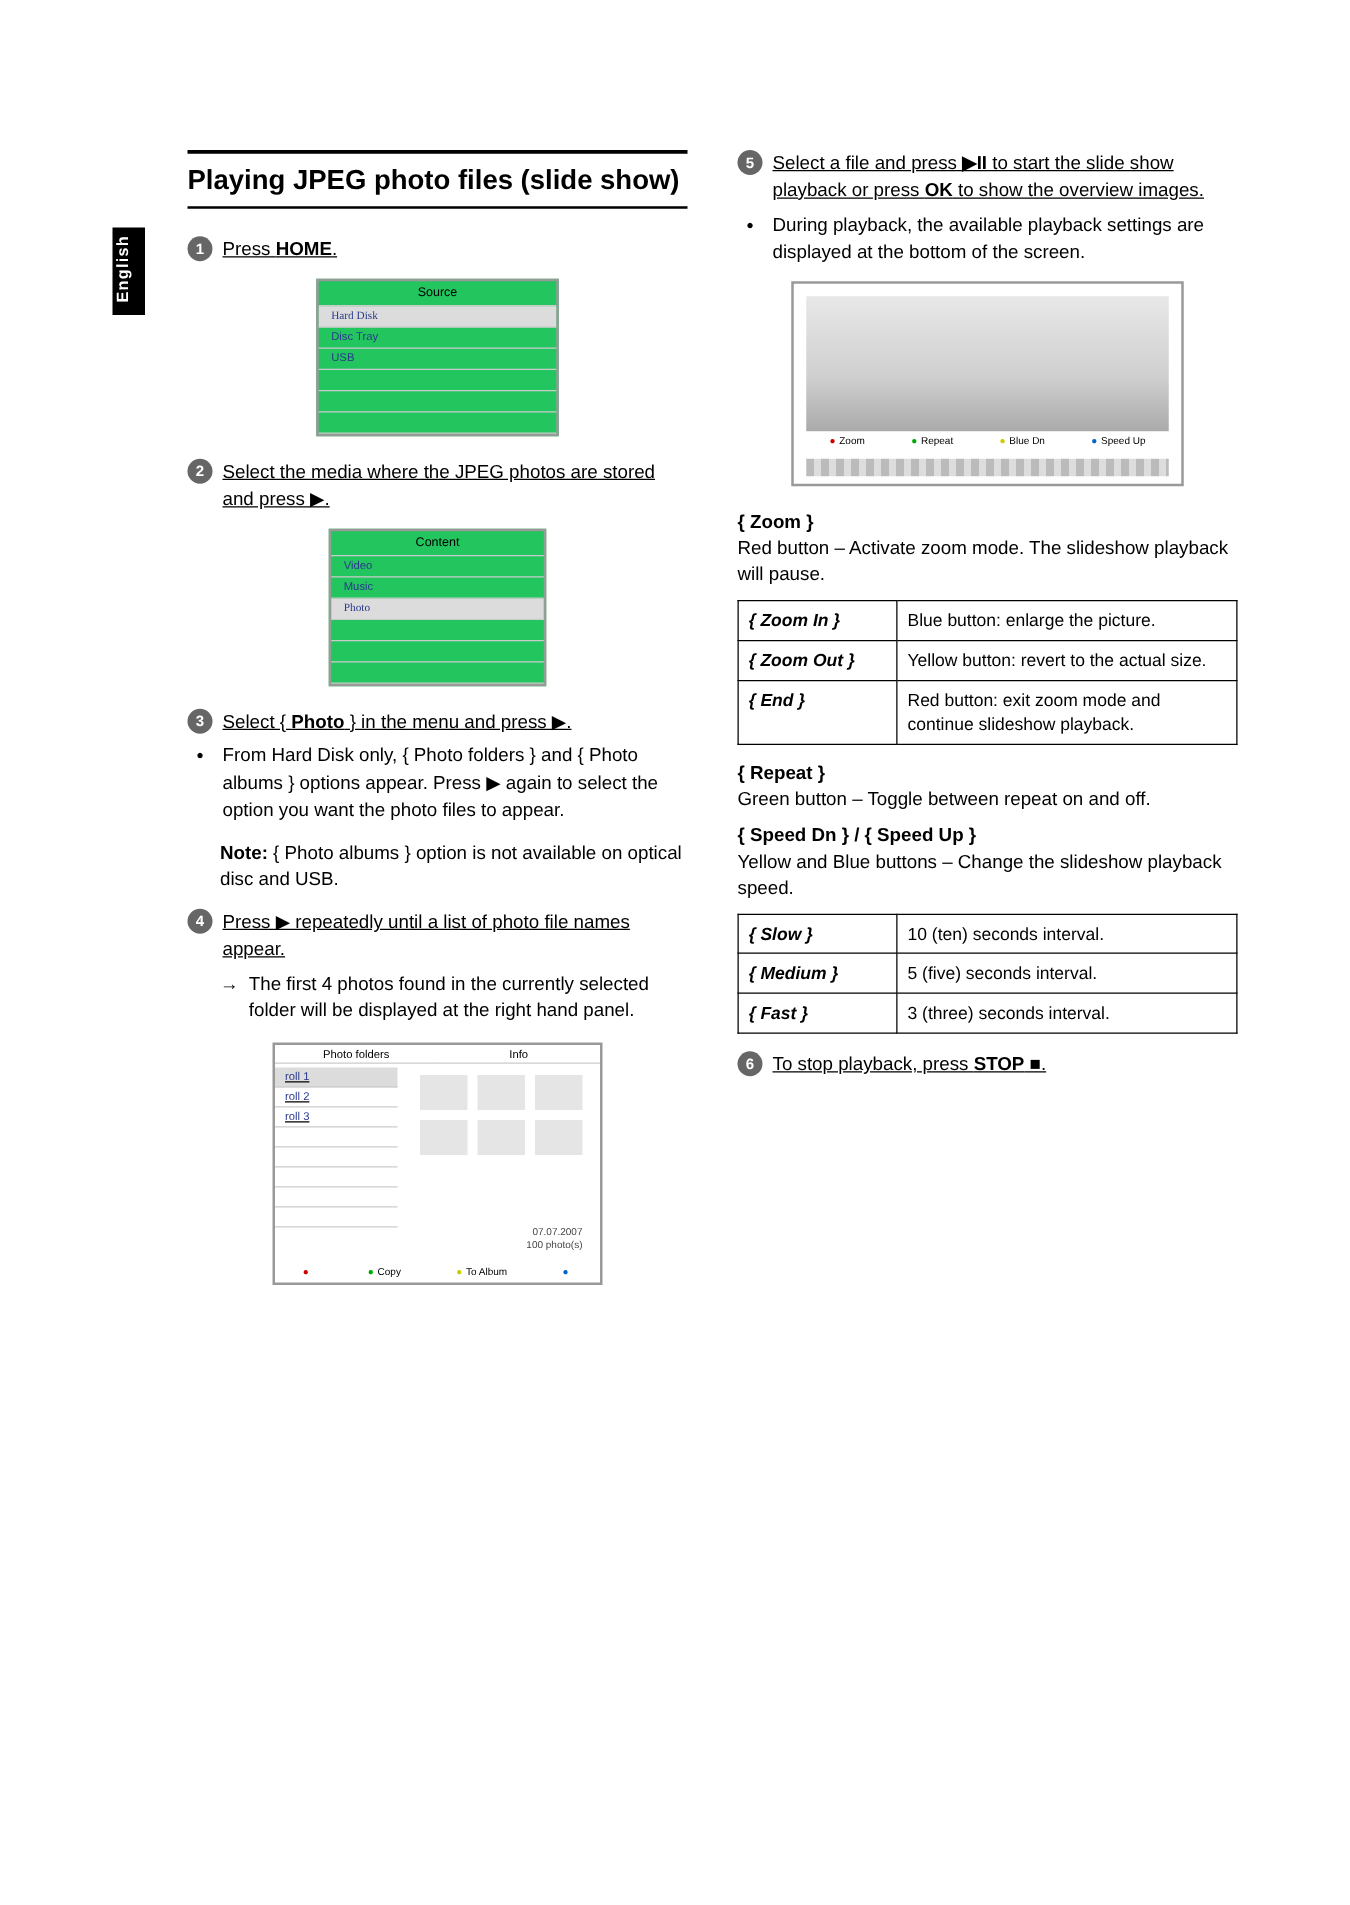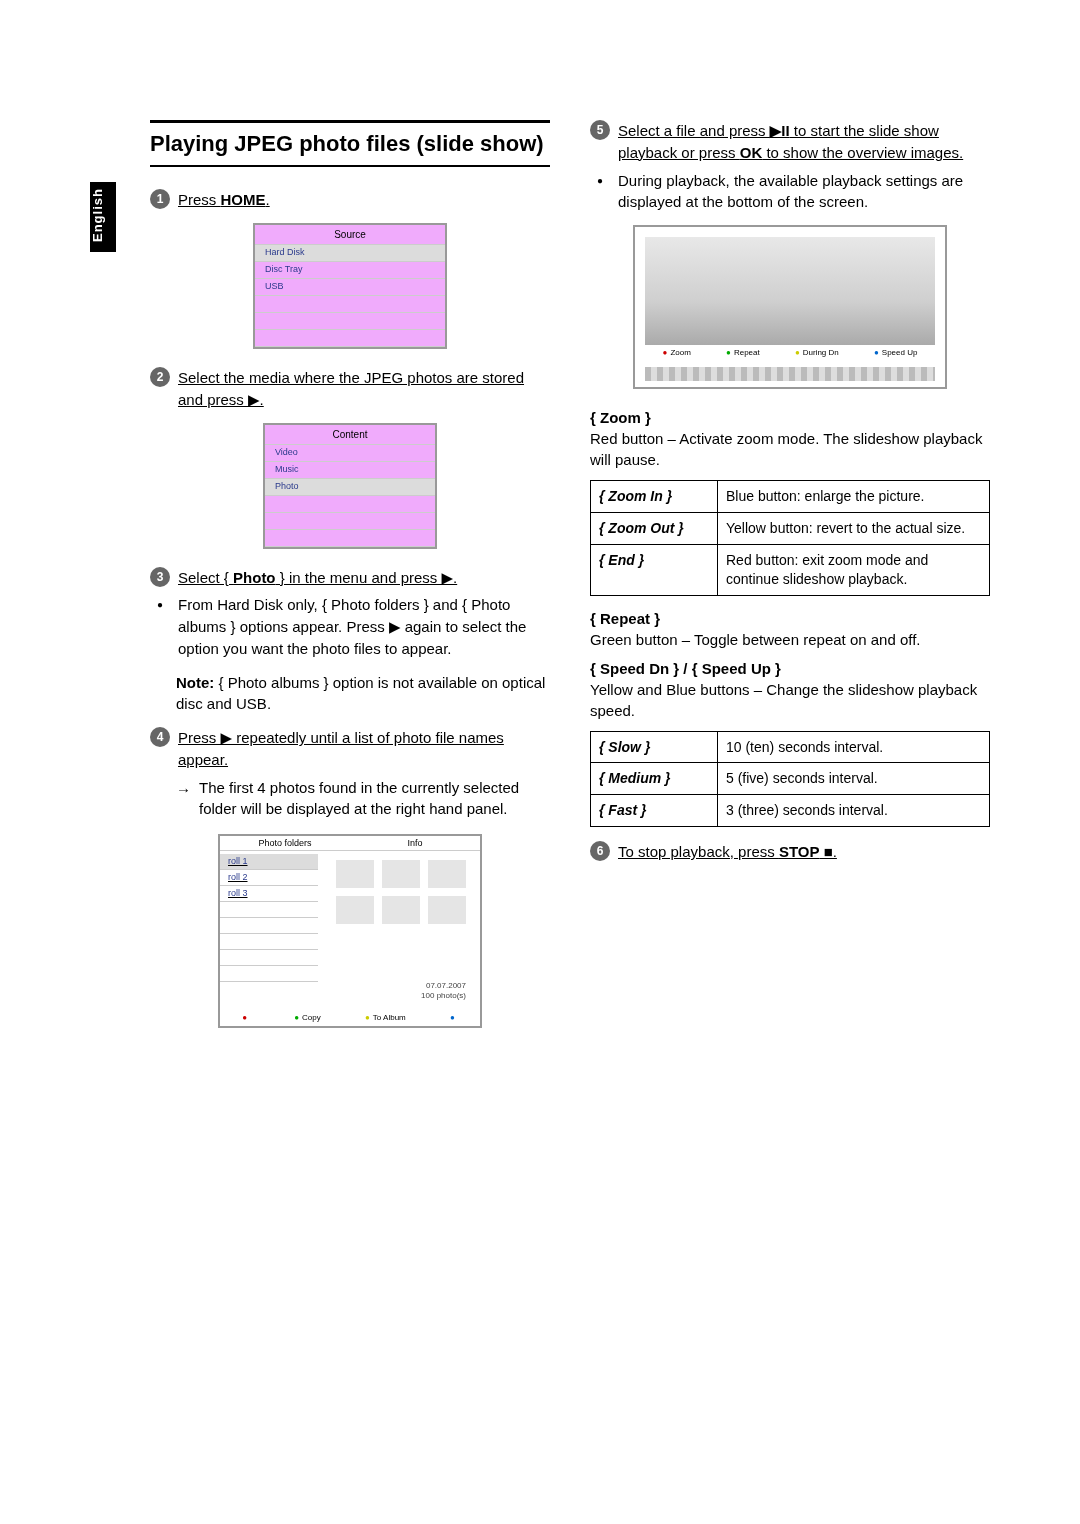--- a/index.html
+++ b/index.html
@@ -110,37 +110,38 @@
   .note {
     margin: 12px 0 12px 26px;
     font-size: 15px;
     line-height: 1.45;
   }
   .ui-box {
     border: 2px solid #999;
     width: 190px;
     margin: 12px auto 18px auto;
     font-size: 10px;
-    background: #f0abfc;
+    background: #22c55e;
   }
   .ui-box .title {
     text-align: center;
     padding: 4px 0;
     border-bottom: 1px solid #ccc;
     font-size: 10px;
   }
   .ui-box .row {
     padding: 2px 10px;
     border-bottom: 1px solid #ccc;
     color: #2a3a8c;
     font-size: 9px;
     min-height: 12px;
   }
   .ui-box .row.hl {
     background: #dcdcdc;
+    font-family: Liberation Serif, serif;
   }
   .photo-box {
     border: 2px solid #999;
     width: 260px;
     height: 190px;
     margin: 14px auto 18px auto;
     font-size: 9px;
     position: relative;
     background: #fff;
   }
@@ -380,21 +381,21 @@
 
       <div class="bullet">
         <span>During playback, the available playback settings are displayed at the bottom of the screen.</span>
       </div>
 
       <div class="playback-img">
         <div class="pic"></div>
         <div class="bar">
           <span class="r">Zoom</span>
           <span class="g">Repeat</span>
-          <span class="y">During Dn</span>
+          <span class="y">Blue Dn</span>
           <span class="b">Speed Up</span>
         </div>
         <div class="strip"></div>
       </div>
 
       <div class="curly-head"><b>{ Zoom }</b></div>
       <div class="desc">Red button – Activate zoom mode.  The slideshow playback will pause.</div>
       <table class="opt">
         <tbody>
             <tr>

